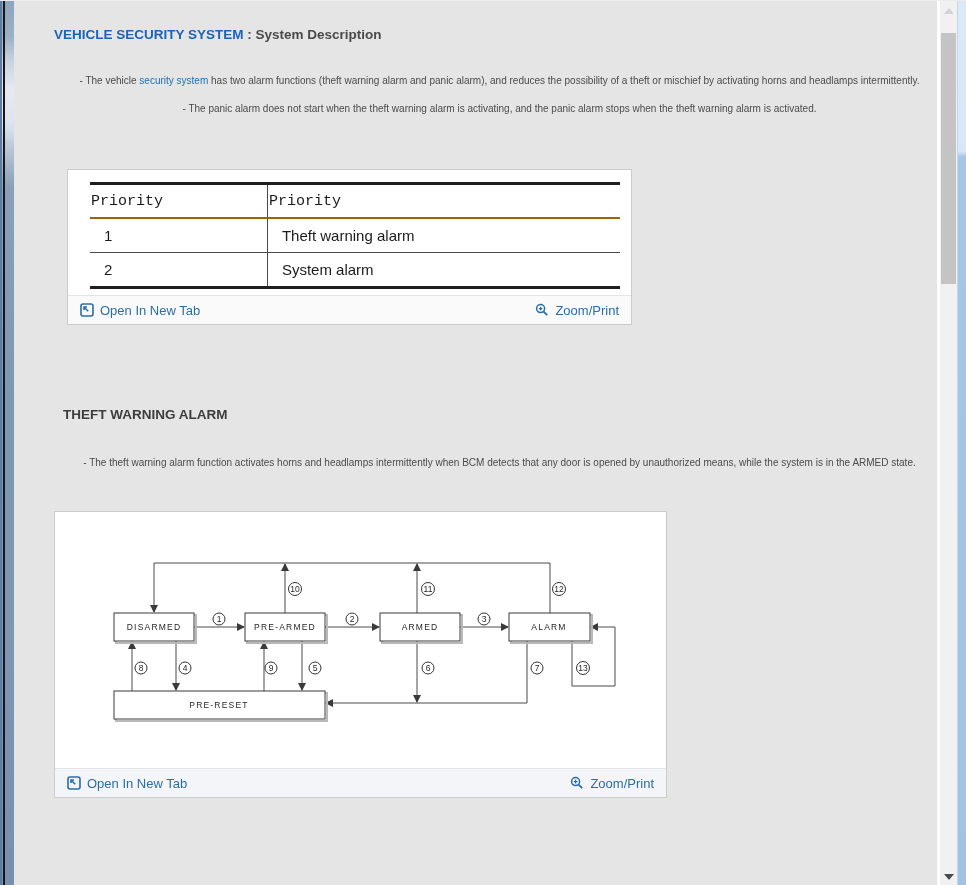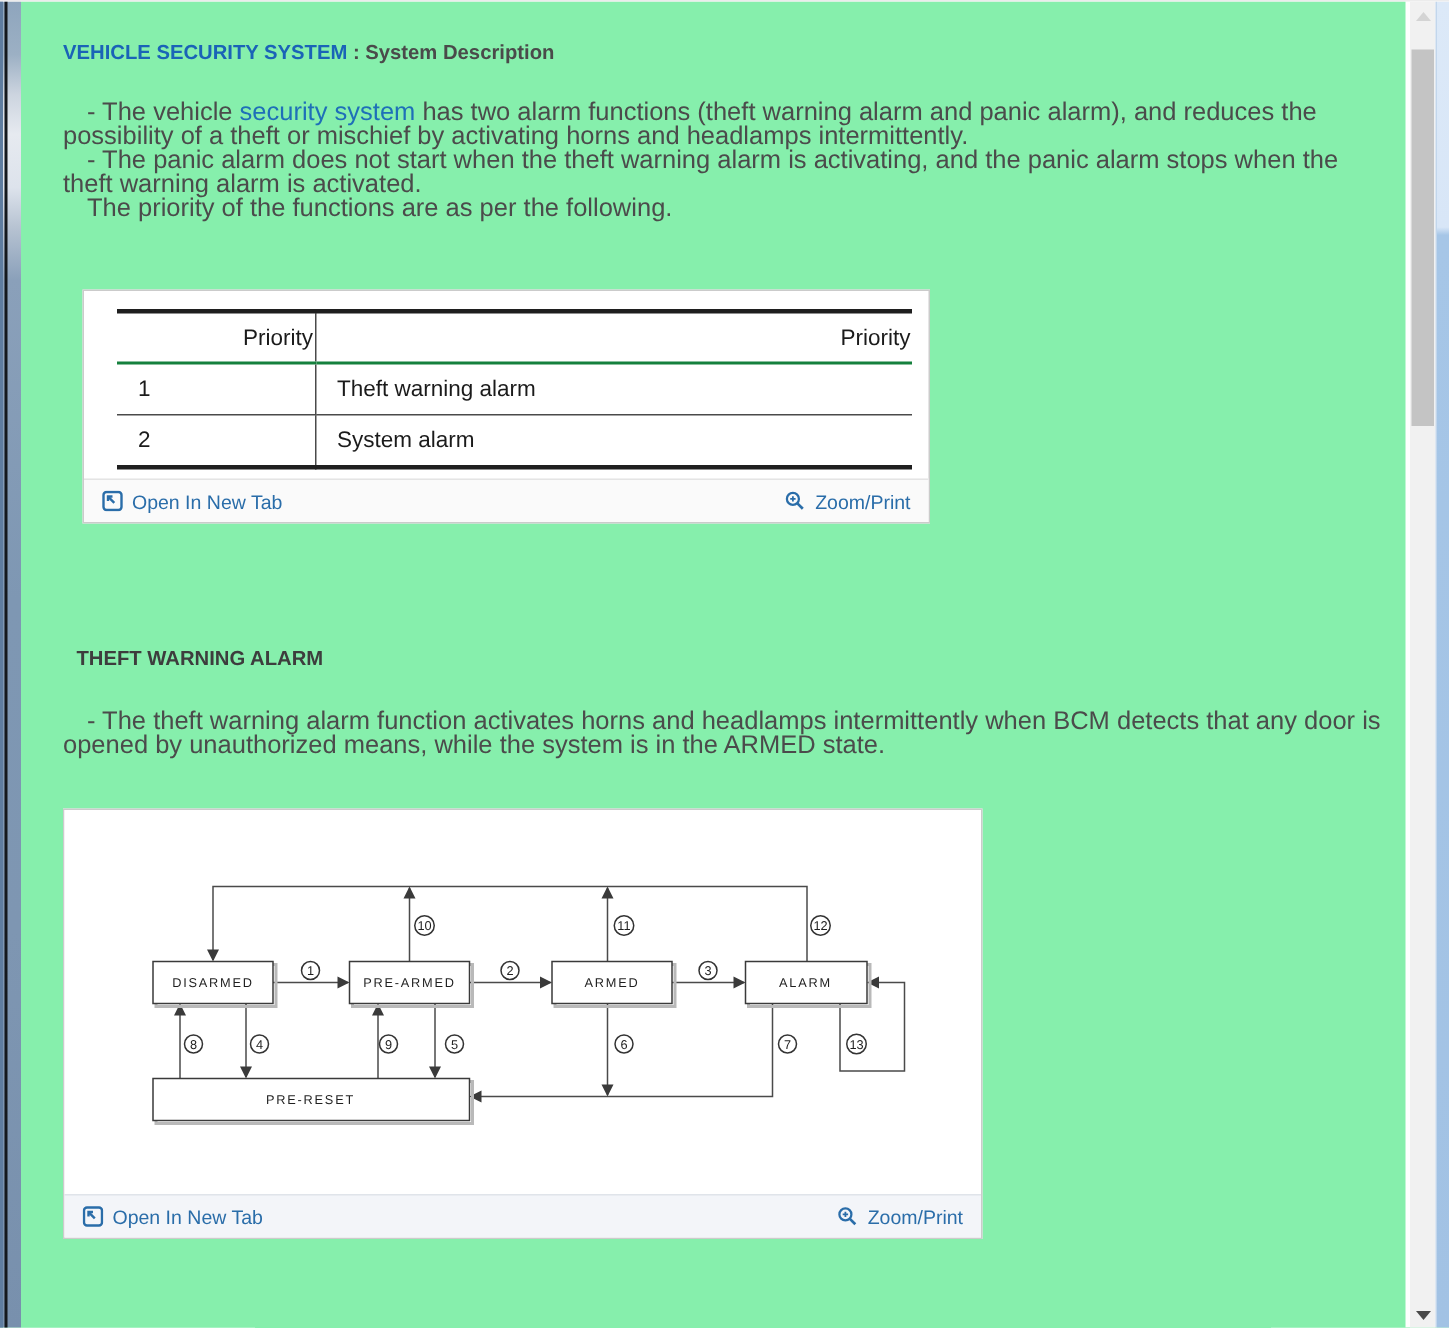--- a/index.html
+++ b/index.html
@@ -41,41 +41,42 @@
     border-bottom:6px solid #d4d4d4;
   }
   .scrollbar .arrow-down{
     position:absolute;left:4px;top:873px;width:0;height:0;
     border-left:5px solid transparent;border-right:5px solid transparent;
     border-top:6px solid #4a4a4a;
   }
   
   .content{
     position:absolute;left:14px;top:0;width:923px;height:885px;box-sizing:border-box;
-    padding:26px 8px 0 28px;background:#86efac;
+    padding:26px 8px 0 40px;background:#e5e5e5;
   }
   .doc-title{font-size:13.5px;font-weight:bold;line-height:16px;color:#4a4a4a;}
   .doc-title a{color:#1a63b7;text-decoration:none;}
   .para-block{margin-top:24px;}
   .para-block p{
-    margin:0;font-size:17px;line-height:16px;color:#4b4b4b;text-indent:16px;
+    margin:0;font-size:10px;line-height:28px;color:#4b4b4b;text-indent:16px;text-align:center;
   }
   .inline-link{color:#1e6fb8;text-decoration:none;cursor:pointer;}
   
   .figure{background:#fff;border:1px solid #cbcbcb;box-sizing:border-box;}
   .fig1{width:565px;margin:46px 0 0 13px;}
   .fig1-content{padding:12px 11px 6px 22px;}
   table.priority{
     width:530px;border-collapse:collapse;
     border-top:3px solid #1f1f1f;border-bottom:3px solid #1f1f1f;
     font-size:15px;color:#1b1b1b;
   }
   table.priority th{
-    font-weight:normal;text-align:right;height:30px;
-    border-bottom:2px solid #15803d;
+    font-weight:normal;text-align:left;height:30px;
+    border-bottom:2px solid #a16207;
+    font-family:Liberation Mono, monospace;
   }
   table.priority td{height:31px;padding-left:14px;text-align:left;}
   table.priority tr.r1 td{border-bottom:1px solid #4a4a4a;}
   table.priority .col-div{border-right:1px solid #4a4a4a;}
   
   .fig-footer{
     height:28px;background:#fafafa;border-top:1px solid #e4e4e4;
     display:flex;align-items:center;justify-content:space-between;padding:0 12px;
   }
   .fig-footer.blue-tint{background:#f3f5f9;border-top:1px solid #e0e4ea;}
@@ -115,21 +116,20 @@
 
 <div class="content">
 
   <div class="doc-title">
     <a>VEHICLE SECURITY SYSTEM</a><span> : System Description</span>
   </div>
 
   <div class="para-block">
     <p><span>- The vehicle </span><a class="inline-link">security system</a><span> has two alarm functions (theft warning alarm and panic alarm), and reduces the possibility of a theft or mischief by activating horns and headlamps intermittently.</span></p>
     <p>- The panic alarm does not start when the theft warning alarm is activating, and the panic alarm stops when the theft warning alarm is activated.</p>
-    <p>The priority of the functions are as per the following.</p>
   </div>
 
   <div class="figure fig1">
     <div class="fig1-content">
       <table class="priority">
         <tbody>
             <tr>
           <th class="col-div">Priority</th>
           <th>Priority</th>
         </tr>

